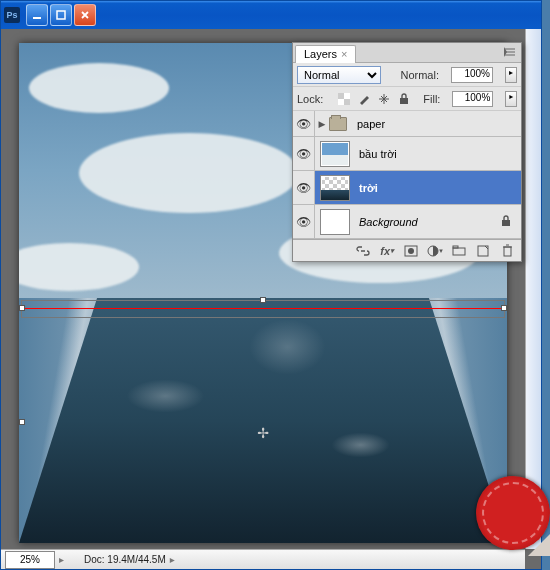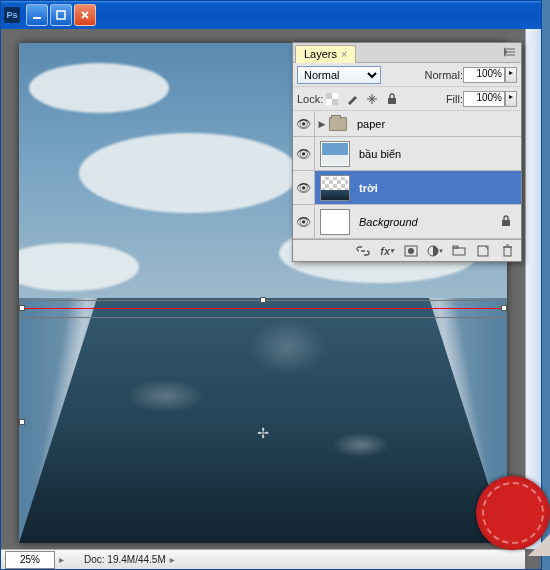--- a/index.html
+++ b/index.html
@@ -38,24 +38,24 @@
       clip-path: polygon(16% 0, 84% 0, 100% 100%, 0 100%);
   }
   .transform-box { position:absolute; left:2px; top:257px; right:2px; height:18px; border:1px solid #777; pointer-events:none;}
   .transform-line { position:absolute; left:2px; right:2px; top:265px; height:1px; background:red; }
   .handle { position:absolute; width:6px; height:6px; background:#fff; border:1px solid #555; }
   .crosshair { position:absolute; left:50%; top:390px; transform:translate(-50%,-50%); color:#ccc; font-size:14px; pointer-events:none; }
   
   
   .panel { position:absolute; right:28px; top:42px; width:230px; background:#e6e6e6; border:1px solid #888; box-shadow:2px 2px 6px rgba(0,0,0,0.4); font-size:11px; }
   .panel-tabs { height:20px; display:flex; align-items:flex-end; background:#d6d6d6; border-bottom:1px solid #aaa; padding-left:2px; position:relative;}
-  .panel-tab { background:#fef9c3; border:1px solid #aaa; border-bottom:none; padding:2px 8px 3px; font-size:11px; border-radius:2px 2px 0 0; position:relative; top:1px;}
+  .panel-tab { background:#ffffff; border:1px solid #aaa; border-bottom:none; padding:2px 8px 3px; font-size:11px; border-radius:2px 2px 0 0; position:relative; top:1px;}
   .tab-close { margin-left:4px; color:#888; cursor:default;}
   .panel-collapse { position:absolute; right:4px; top:2px; width:14px; height:14px;}
-  .panel-row { display:flex; align-items:center; height:24px; padding:0 4px; gap:0; border-bottom:1px solid #ccc;}
+  .panel-row { display:flex; align-items:center; height:24px; padding:0 4px; gap:12px; border-bottom:1px solid #ccc;}
   .select { height:18px; border:1px solid #7a9ac9; background:linear-gradient(#fff,#e8eef8); font-size:11px; padding:0 2px; flex:0 0 84px;}
   .pct { width:42px; height:16px; border:1px solid #999; background:#fff; text-align:right; padding-right:2px; font-size:10px;}
   .arrow-btn { width:12px; height:16px; border:1px solid #999; background:linear-gradient(#fff,#ddd); font-size:8px; text-align:center;}
   .lbl { color:#333; }
   .lock-icons { display:flex; gap:6px; margin-left:2px;}
   .lock-icons span{ width:14px; height:14px; display:flex;align-items:center;justify-content:center; color:#555;}
   
   .layer-list { background:#dcdcdc; }
   .layer { display:flex; align-items:center; height:34px; border-bottom:1px solid #bbb; background:#e6e6e6;}
   .layer.selected { background:#4a78c8; color:#fff;}
@@ -205,21 +205,21 @@
       <div class="layer-name">paper</div>
     </div>
 
     <div class="layer">
       <div class="eye-col">
           <span class="eye">👁</span>
         </div>
       <div class="thumb-col">
           <div class="thumb thumb-sky"></div>
         </div>
-      <div class="layer-name">bầu biển</div>
+      <div class="layer-name">bầu trời</div>
     </div>
 
     <div class="layer selected">
       <div class="eye-col">
           <span class="eye">👁</span>
         </div>
       <div class="thumb-col">
           <div class="thumb thumb-checker"></div>
         </div>
       <div class="layer-name" style="font-weight:bold">trời</div>

